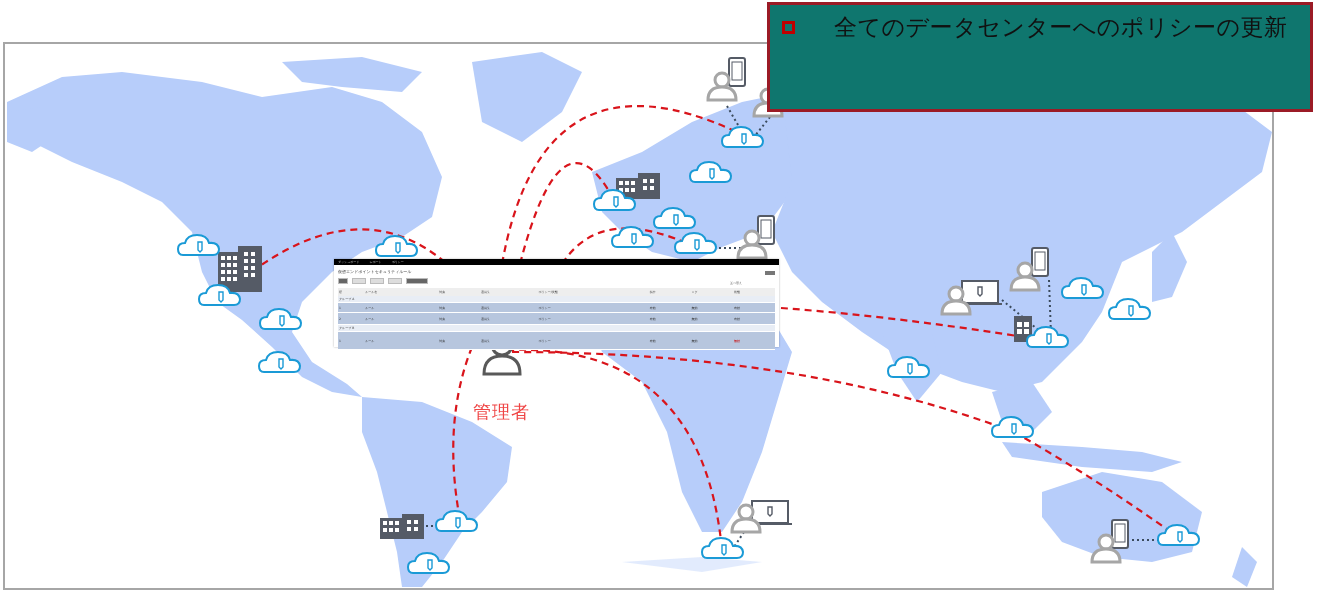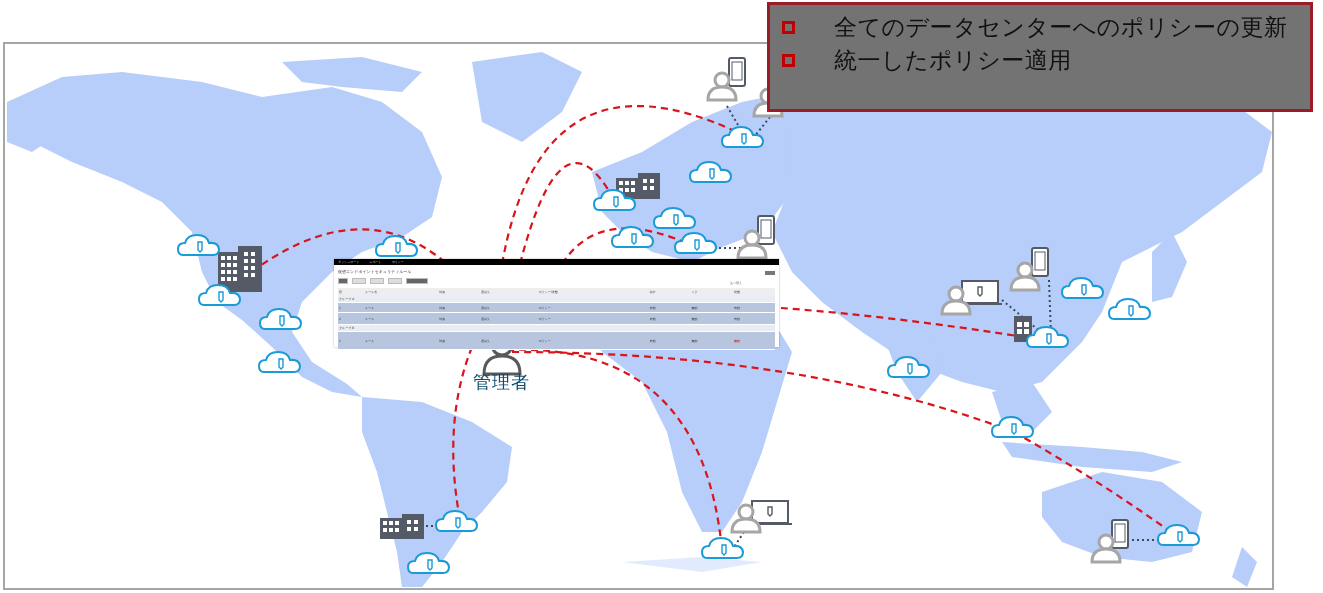--- a/index.html
+++ b/index.html
@@ -1,34 +1,34 @@
 <!DOCTYPE html>
 <html><head>
 <meta charset="utf-8">
 <style>
   html,body{margin:0;padding:0;background:#fff;}
   body{width:1323px;height:593px;position:relative;overflow:hidden;font-family:"DejaVu Sans",sans-serif;}
   #map-frame{position:absolute;left:3px;top:42px;width:1271px;height:548px;border:2px solid #a6a6a6;border-right-width:2px;box-sizing:border-box;background:#fff;overflow:hidden;}
   #scene{position:absolute;left:0;top:0;}
-  .callout{position:absolute;left:767px;top:2px;width:546px;height:110px;border:3px solid #9b1b26;background:#737373;box-sizing:border-box;padding:6px 0 0 10px;}
+  .callout{position:absolute;left:767px;top:2px;width:546px;height:110px;border:3px solid #9b1b26;background:#0f766e;box-sizing:border-box;padding:6px 0 0 10px;}
   .callout-item{display:flex;align-items:center;height:33px;}
   .sq{width:13px;height:13px;border:3px solid #c00000;box-sizing:border-box;margin-right:39px;margin-left:2px;}
   .callout-text{font-size:23px;color:#111;letter-spacing:0.5px;font-family:"DejaVu Sans",sans-serif;}
   .panel{position:absolute;left:334px;top:259px;width:445px;height:88px;background:#fff;box-shadow:0 0 2px rgba(0,0,0,.3);}
   .panel .topbar{height:6px;background:#000;display:flex;gap:10px;align-items:center;padding-left:4px;}
   .panel .topbar span{font-size:3px;color:#ccc;}
   .panel .title{font-size:4px;color:#333;padding:4px 4px 2px;}
   .panel .tools{display:flex;gap:4px;padding:2px 4px;}
   .panel .tools span{display:inline-block;height:4px;width:12px;background:#ddd;border:1px solid #bbb;}
   .panel .tools span.dark{background:#666;width:8px;}
   .panel table{width:437px;margin:2px 4px;border-collapse:collapse;font-size:3px;}
   .panel th{background:#eee;height:6px;color:#444;text-align:left;font-weight:normal;}
   .panel td{background:#b7c6de;height:7px;color:#333;border-bottom:1px solid #fff;}
   .panel tr.grp td{background:#e8edf5;height:4px;}
-  .admin-label{position:absolute;left:473px;top:370px;font-size:18px;color:#0c4a6e;letter-spacing:1px;}
+  .admin-label{position:absolute;left:473px;top:400px;font-size:18px;color:#ef4444;letter-spacing:1px;}
   .panel-btn{position:absolute;left:765px;top:271px;width:10px;height:4px;background:#777;}
   .panel-sort{position:absolute;left:730px;top:281px;font-size:3px;color:#666;}
 </style>
 </head>
 <body>
 
 <div id="map-frame">
   <svg id="scene" width="1271" height="548" viewBox="3 42 1271 548" xmlns="http://www.w3.org/2000/svg">
     <g fill="#b7cdfa">
 
@@ -298,17 +298,13 @@
 <div class="panel-btn"></div>
 <div class="panel-sort">並べ替え</div>
 
 <div class="admin-label">管理者</div>
 
 <div class="callout">
   <div class="callout-item">
     <span class="sq"></span>
     <span class="callout-text">全てのデータセンターへのポリシーの更新</span>
   </div>
-  <div class="callout-item">
-    <span class="sq"></span>
-    <span class="callout-text">統一したポリシー適用</span>
-  </div>
 </div>
 
 </body></html>

